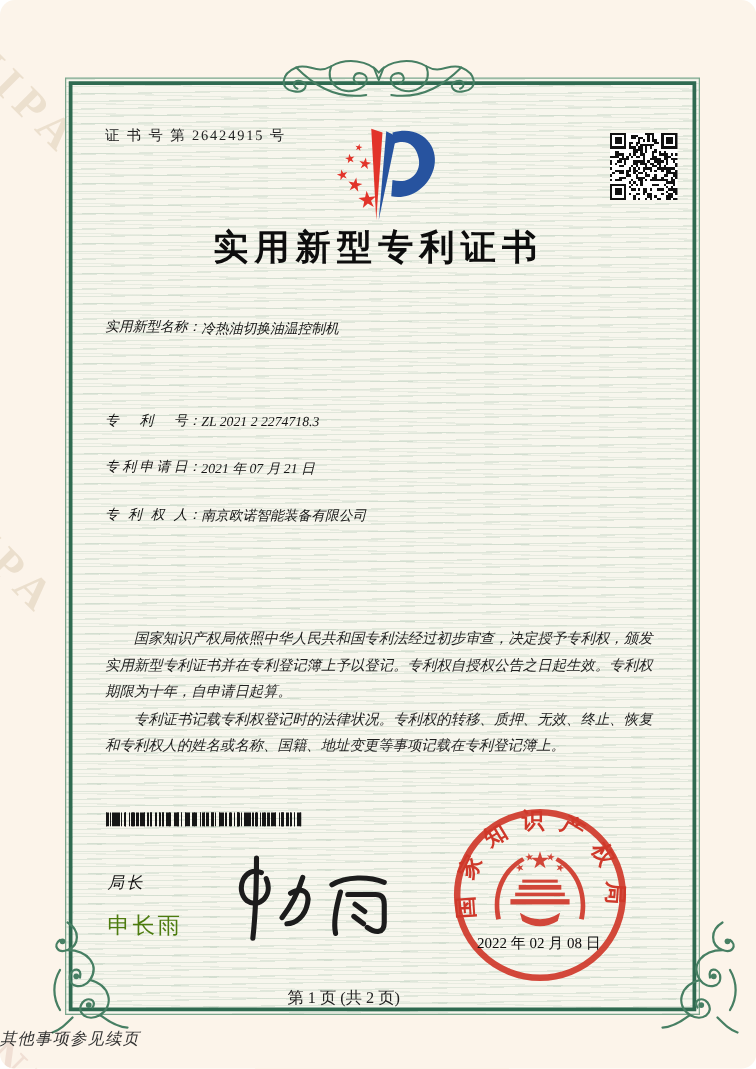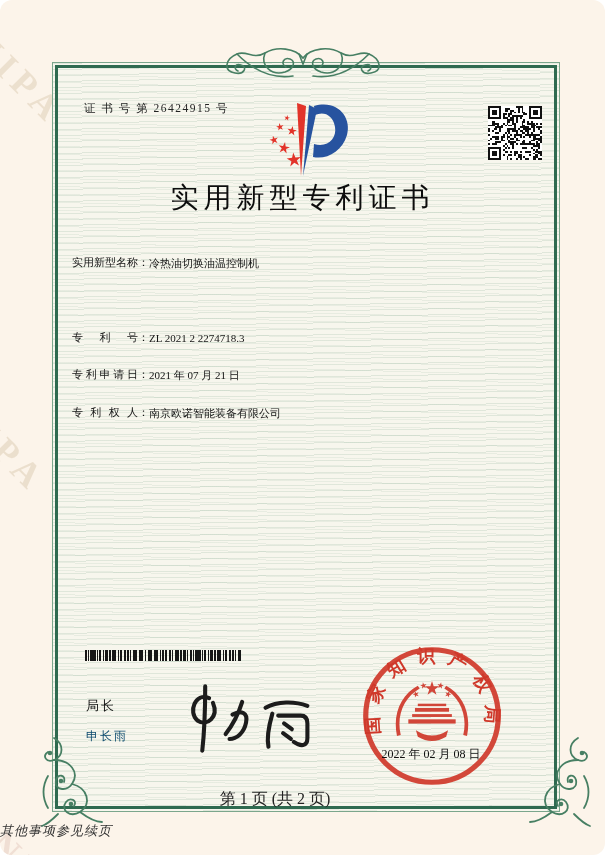--- a/index.html
+++ b/index.html
@@ -23,50 +23,50 @@
       repeating-linear-gradient(179deg, rgba(128,168,142,.20) 0 1px, rgba(255,255,255,0) 1px 6px),
       repeating-linear-gradient(181.5deg, rgba(128,168,142,.13) 0 1px, rgba(255,255,255,0) 1px 8px),
       #f7f6ed;
   }
   .frame::after{
     content:"";position:absolute;inset:2px;border:3px solid #2f6a50;pointer-events:none;
   }
   
   .cert-no{left:84px;top:101px;font-size:11.5px;letter-spacing:1.5px;color:#222;}
   .title{
-    left:0;right:0;top:179px;text-align:center;font-size:28px;font-weight:normal;
+    left:0;right:0;top:179px;text-align:center;font-size:28px;font-weight:bold;
     letter-spacing:5px;color:#0d0d0d;
   }
   
-  .frow{left:72px;width:440px;font-size:11px;line-height:15px;color:#151515;}
+  .frow{left:84px;width:440px;font-size:11px;line-height:15px;color:#151515;font-style:italic;}
   .flabel{display:inline-block;width:66px;text-align:justify;text-align-last:justify;vertical-align:top;}
   .fcolon{display:inline-block;vertical-align:top;}
   .fvalue{display:inline-block;vertical-align:top;max-width:356px;line-height:17px;}
   .pair2{position:absolute;left:226px;top:0;}
   
   .paras{
     left:84px;top:501px;width:438px;font-size:11.5px;line-height:21.5px;
     font-style:italic;text-align:justify;color:#1f1f1f;
   }
   .paras p{margin:0;text-indent:2em;}
   
   .barcode{
     left:85px;top:650px;width:156px;height:11px;
     background:
       repeating-linear-gradient(90deg,#161616 0 1px,transparent 1px 3px),
       repeating-linear-gradient(90deg,#161616 0 2px,transparent 2px 7px),
       repeating-linear-gradient(90deg,#161616 0 1px,transparent 1px 5px);
   }
   
-  .sig-title{left:86px;top:697px;font-size:13px;letter-spacing:2px;color:#111;}
-  .sig-name{left:86px;top:728px;font-size:12px;letter-spacing:2px;color:#0c4a6e;}
+  .sig-title{left:86px;top:697px;font-size:13px;letter-spacing:2px;color:#111;font-style:italic;}
+  .sig-name{left:86px;top:728px;font-size:18px;letter-spacing:2px;color:#4d7c0f;}
   
   .seal-date{left:360px;top:746px;width:142px;text-align:center;font-size:12px;color:#0e0e0e;white-space:nowrap;}
   
-  .pagenum{left:85px;top:789px;width:380px;text-align:center;font-size:16px;color:#222;}
+  .pagenum{left:85px;top:789px;width:380px;text-align:center;font-size:13px;color:#222;}
   .note{left:0;right:0;top:822px;text-align:left;font-size:13px;font-style:italic;letter-spacing:1px;color:#333;}
   .green-stroke{stroke:#477f63;fill:none;stroke-linecap:round;}
 </style>
 </head>
 <body>
 
 <div class="page">
 
   <div class="wm" style="left:-30px;top:0px;">CNIPA</div>
   <div class="wm" style="left:162px;top:104px;">CNIPA</div>
@@ -453,20 +453,22 @@
     <span class="flabel">专利号</span><span class="fcolon">：</span><span class="fvalue">ZL 2021 2 2274718.3</span>
   </div>
   <div class="abs frow" style="top:367px;">
     <span class="flabel">专利申请日</span><span class="fcolon">：</span><span class="fvalue">2021 年 07 月 21 日</span>
   </div>
   <div class="abs frow" style="top:405px;">
     <span class="flabel">专利权人</span><span class="fcolon">：</span><span class="fvalue">南京欧诺智能装备有限公司</span>
   </div>
 
   <div class="abs paras">
+    <p>国家知识产权局依照中华人民共和国专利法经过初步审查，决定授予专利权，颁发实用新型专利证书并在专利登记簿上予以登记。专利权自授权公告之日起生效。专利权期限为十年，自申请日起算。</p>
+    <p>专利证书记载专利权登记时的法律状况。专利权的转移、质押、无效、终止、恢复和专利权人的姓名或名称、国籍、地址变更等事项记载在专利登记簿上。</p>
   </div>
 
   <div class="abs barcode"></div>
 
   <div class="abs sig-title">局长</div>
   <div class="abs sig-name">申长雨</div>
   <svg class="abs" style="left:176px;top:682px;" width="146" height="74" viewBox="0 0 150 75">
     <g fill="none" stroke="#1c1c1c" stroke-width="4.2" stroke-linecap="round" stroke-linejoin="round">
       <path d="M34,16 C20,10 12,30 22,39 C32,46 44,35 38,21"></path>
       <path d="M30,4 C30,28 29,52 27,70"></path>

